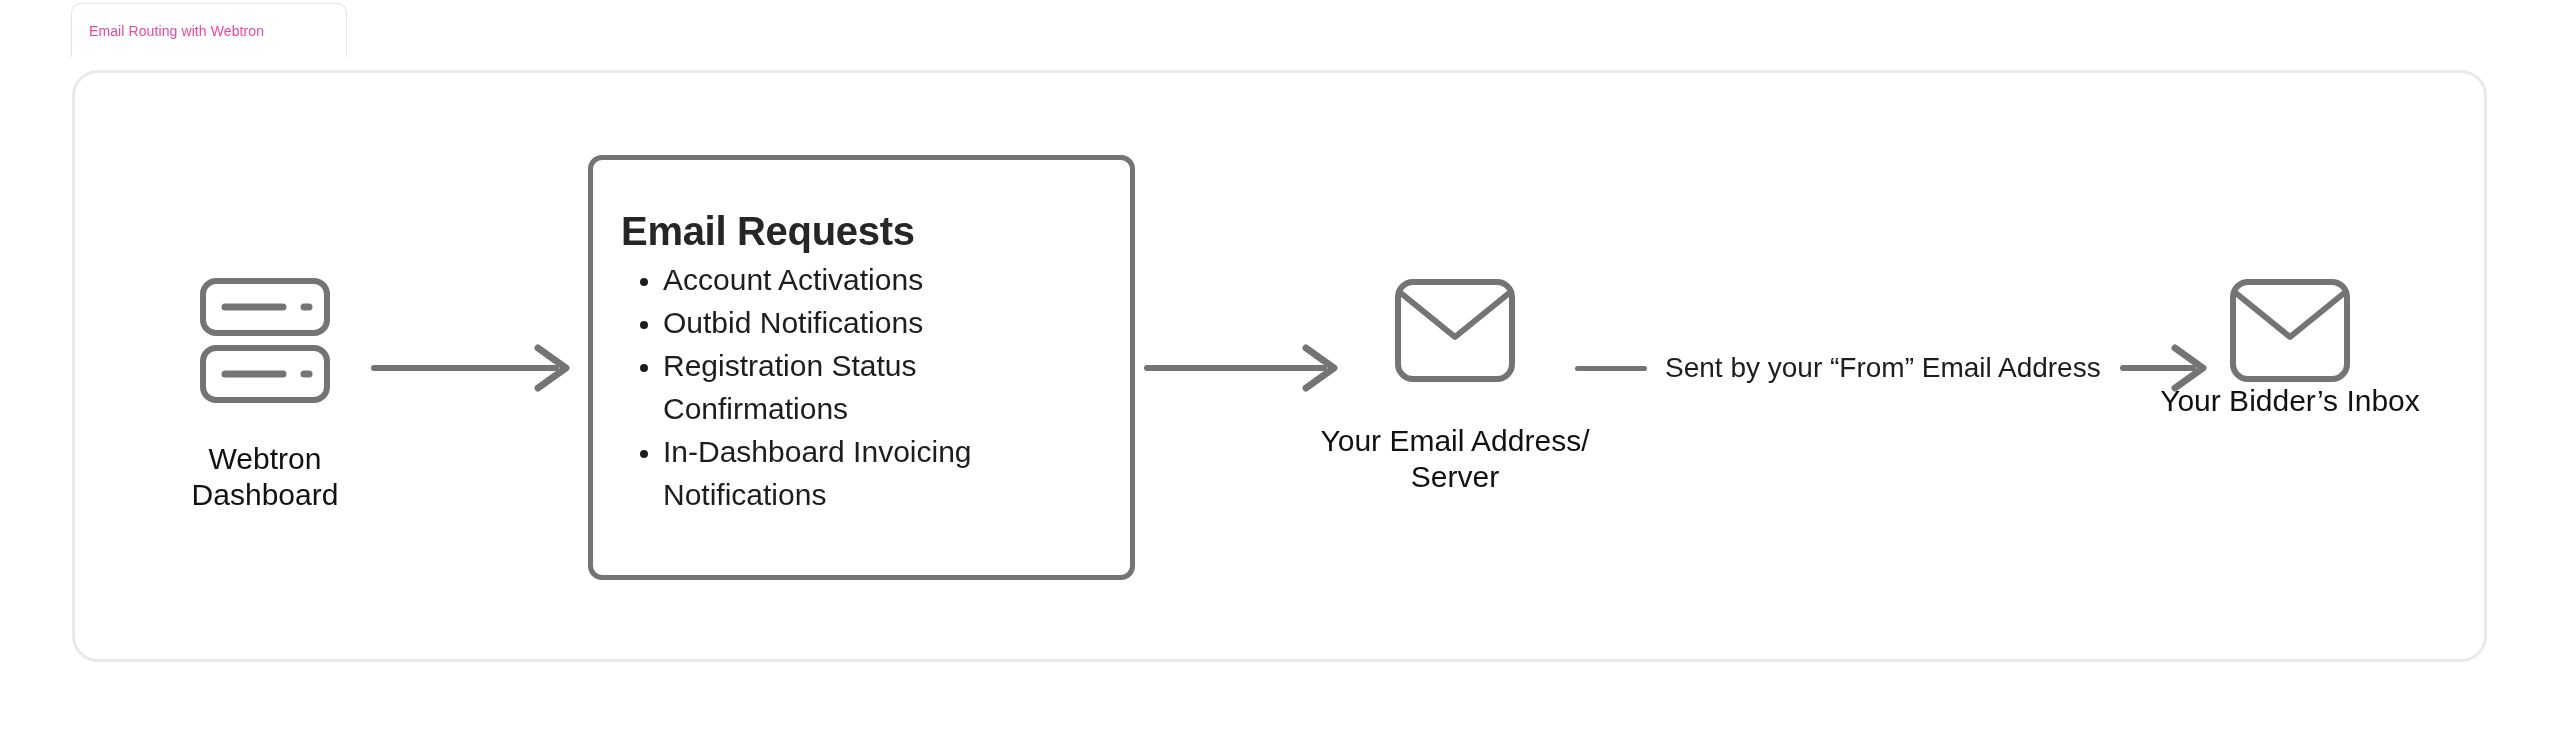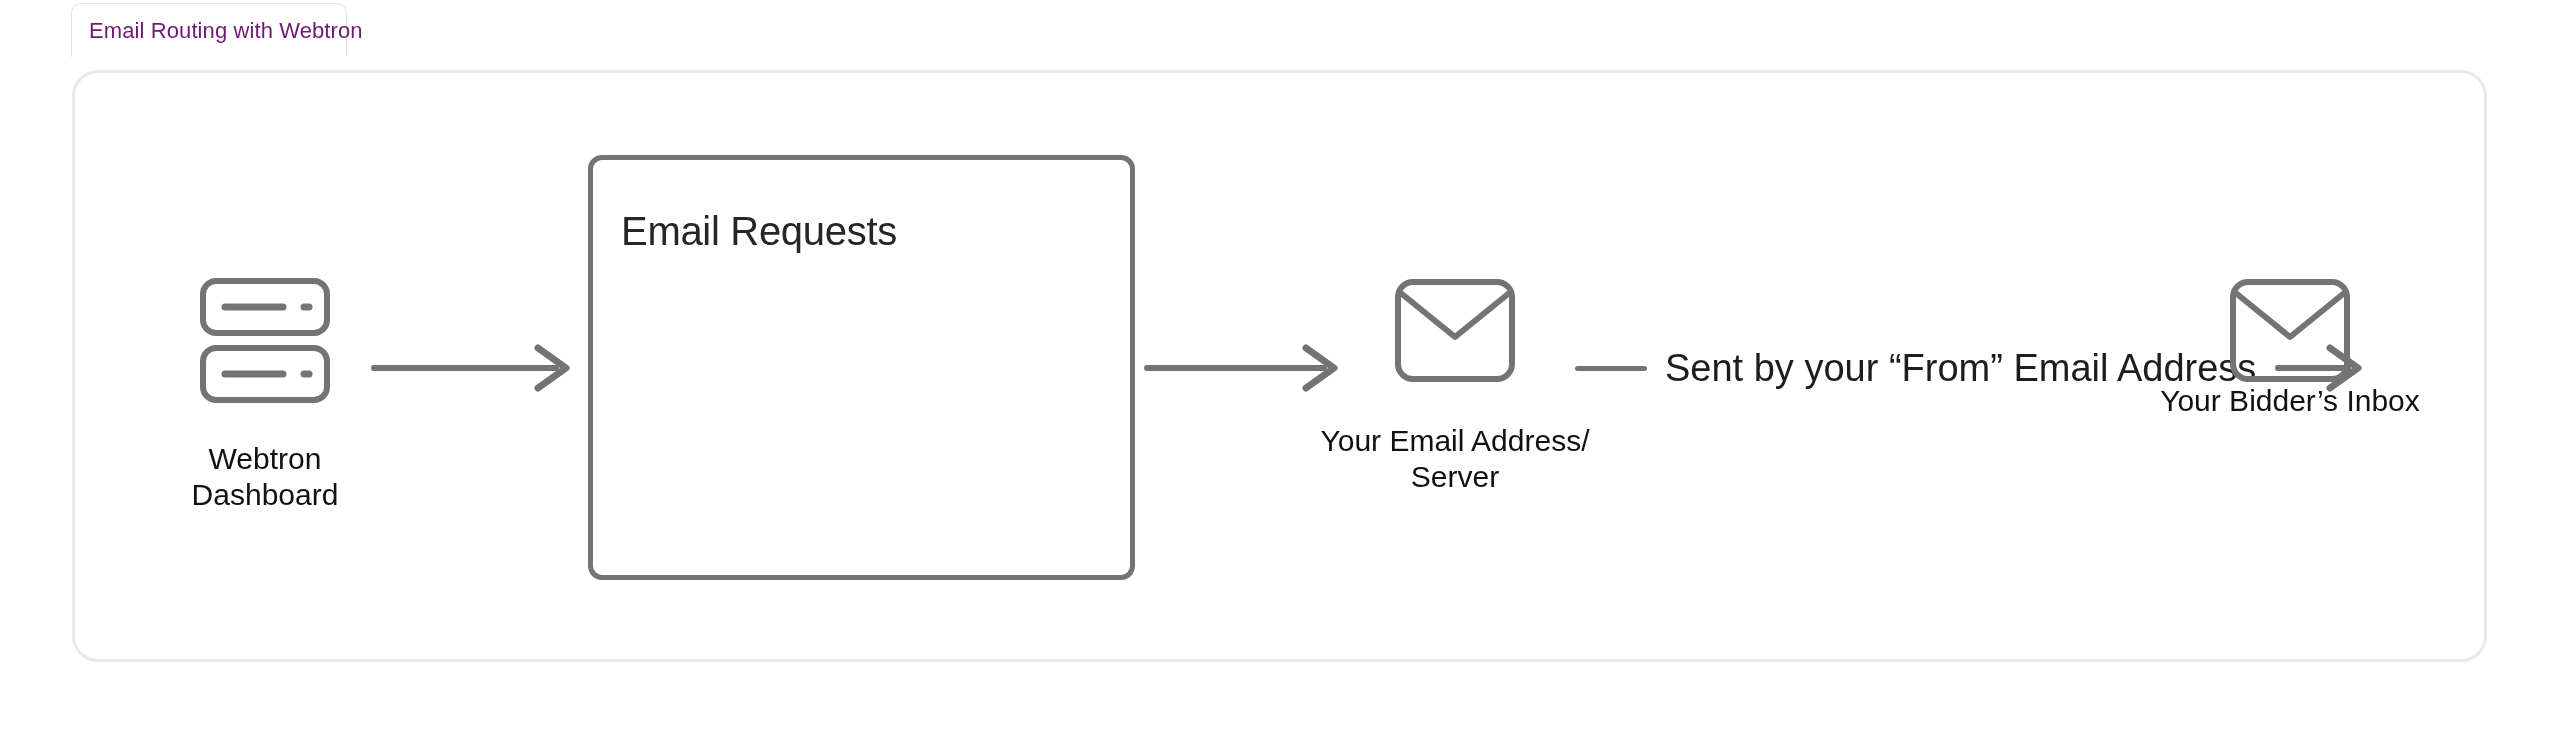--- a/index.html
+++ b/index.html
@@ -33,23 +33,23 @@
     box-sizing: border-box;
     background: #ffffff;
     border: 1px solid #e3e3e3;
     border-bottom: none;
     border-radius: 10px 10px 0 0;
     display: flex;
     align-items: center;
     padding-left: 17px;
   }
   .tab-label {
-    font-size: 22px;
+    font-size: 14px;
     line-height: 1;
-    color: #701a75;
+    color: #ec4899;
     letter-spacing: 0.1px;
     white-space: nowrap;
   }
 
   
   .card {
     position: absolute;
     left: 72px;
     top: 70px;
     width: 2415px;
@@ -103,21 +103,21 @@
     width: 547px;
     height: 425px;
     box-sizing: border-box;
     border: 5px solid #747474;
     border-radius: 14px;
     background: #ffffff;
     padding: 50px 24px 10px 28px;
   }
   .requests-title {
     font-size: 40px;
-    font-weight: normal;
+    font-weight: bold;
     line-height: 1.05;
     color: #262626;
     margin: 0 0 6px 0;
     letter-spacing: -0.3px;
   }
   .requests-list {
     margin: 0;
     padding-left: 42px;
     list-style: disc;
   }
@@ -152,21 +152,21 @@
     gap: 0px;
   }
   .conn-line {
     width: 72px;
     height: 5px;
     background: #747474;
     border-radius: 3px;
     flex: none;
   }
   .conn-text {
-    font-size: 38px;
+    font-size: 28px;
     line-height: 1;
     color: #1d1d1d;
     white-space: nowrap;
     padding: 0 18px;
     flex: none;
   }
   .conn-arrow { flex: none; }
 </style>
 </head>
 <body>
@@ -193,20 +193,26 @@
     <div class="node-label">Webtron Dashboard</div>
   </div>
 
   <svg class="arrow arrow-1" width="205" height="56" viewBox="0 0 205 56">
     <line x1="4" y1="28" x2="186" y2="28" stroke="#747474" stroke-width="6" stroke-linecap="round"></line>
     <polyline points="168,8 196,28 168,48" fill="none" stroke="#747474" stroke-width="7" stroke-linecap="round" stroke-linejoin="round"></polyline>
   </svg>
 
   <div class="requests-box">
     <div class="requests-title">Email Requests</div>
+    <ul class="requests-list">
+      <li>Account Activations</li>
+      <li>Outbid Notifications</li>
+      <li>Registration Status Confirmations</li>
+      <li>In-Dashboard Invoicing Notifications</li>
+    </ul>
   </div>
 
   <svg class="arrow arrow-2" width="200" height="56" viewBox="0 0 200 56">
     <line x1="4" y1="28" x2="181" y2="28" stroke="#747474" stroke-width="6" stroke-linecap="round"></line>
     <polyline points="163,8 191,28 163,48" fill="none" stroke="#747474" stroke-width="7" stroke-linecap="round" stroke-linejoin="round"></polyline>
   </svg>
 
   <div class="node env-node-1">
     <svg class="env-icon" width="122" height="105" viewBox="0 0 122 105">
       <rect x="4" y="4" width="114" height="97" rx="15" ry="15" fill="none" stroke="#747474" stroke-width="6"></rect>

